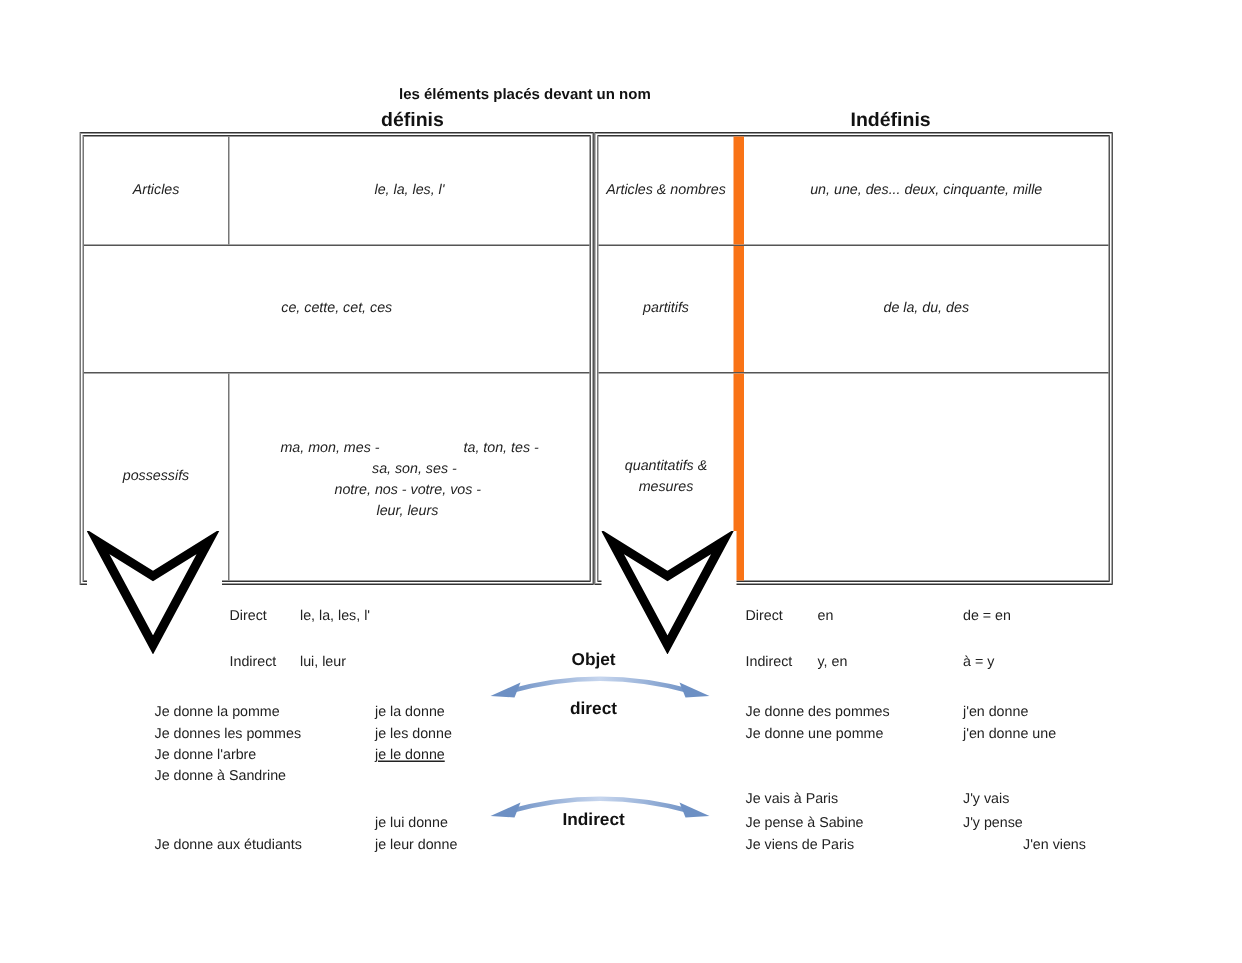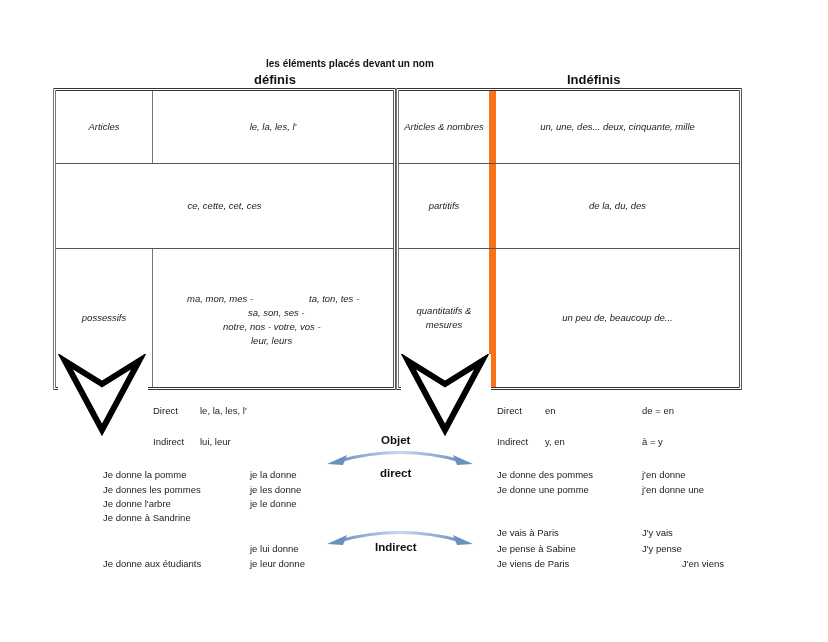--- a/index.html
+++ b/index.html
@@ -93,21 +93,20 @@
     </div>
     <div class="row r2">
       <div class="cell c1">partitifs</div>
       <div class="cell c2">de la, du, des</div>
     </div>
     <div class="row r3">
       <div class="cell c1" style="flex-direction:column;">
         <span>quantitatifs &amp;</span>
         <span>mesures</span>
       </div>
-      <div class="cell c2">un peu de, beaucoup de...</div>
     </div>
   </div>
 
   <div class="chev" style="left:58px; top:354px;">
     <svg width="90" height="82" viewBox="0 0 90 82">
       <polygon points="7,7 44,30 81,7 44,76" fill="none" stroke="#000" stroke-width="6" stroke-linejoin="miter"></polygon>
     </svg>
   </div>
   <div class="chev" style="left:401px; top:354px;">
     <svg width="90" height="82" viewBox="0 0 90 82">
@@ -118,21 +117,21 @@
   <div class="txt" style="left:153px; top:405px;">Direct</div>
   <div class="txt" style="left:200px; top:405px;">le, la, les, l'</div>
   <div class="txt" style="left:153px; top:436px;">Indirect</div>
   <div class="txt" style="left:200px; top:436px;">lui, leur</div>
 
   <div class="txt" style="left:103px; top:469px;">Je donne la pomme</div>
   <div class="txt" style="left:250px; top:469px;">je la donne</div>
   <div class="txt" style="left:103px; top:484px;">Je donnes les pommes</div>
   <div class="txt" style="left:250px; top:484px;">je les donne</div>
   <div class="txt" style="left:103px; top:498px;">Je donne l'arbre</div>
-  <div class="txt" style="left:250px; top:498px;">je le donne</div>
+  <div class="txt" style="left:250px; top:498px;text-decoration:underline;">je le donne</div>
 
   <div class="txt" style="left:103px; top:512px;">Je donne à Sandrine</div>
   <div class="txt" style="left:250px; top:543px;">je lui donne</div>
   <div class="txt" style="left:103px; top:558px;">Je donne aux étudiants</div>
   <div class="txt" style="left:250px; top:558px;">je leur donne</div>
 
   <div class="lbl-bold" style="left:381px; top:434px;">Objet</div>
   <svg class="curve" style="left:325px; top:448px;" width="150" height="22" viewBox="0 0 150 22">
     <defs>
       <linearGradient id="g1" x1="0" x2="1">

